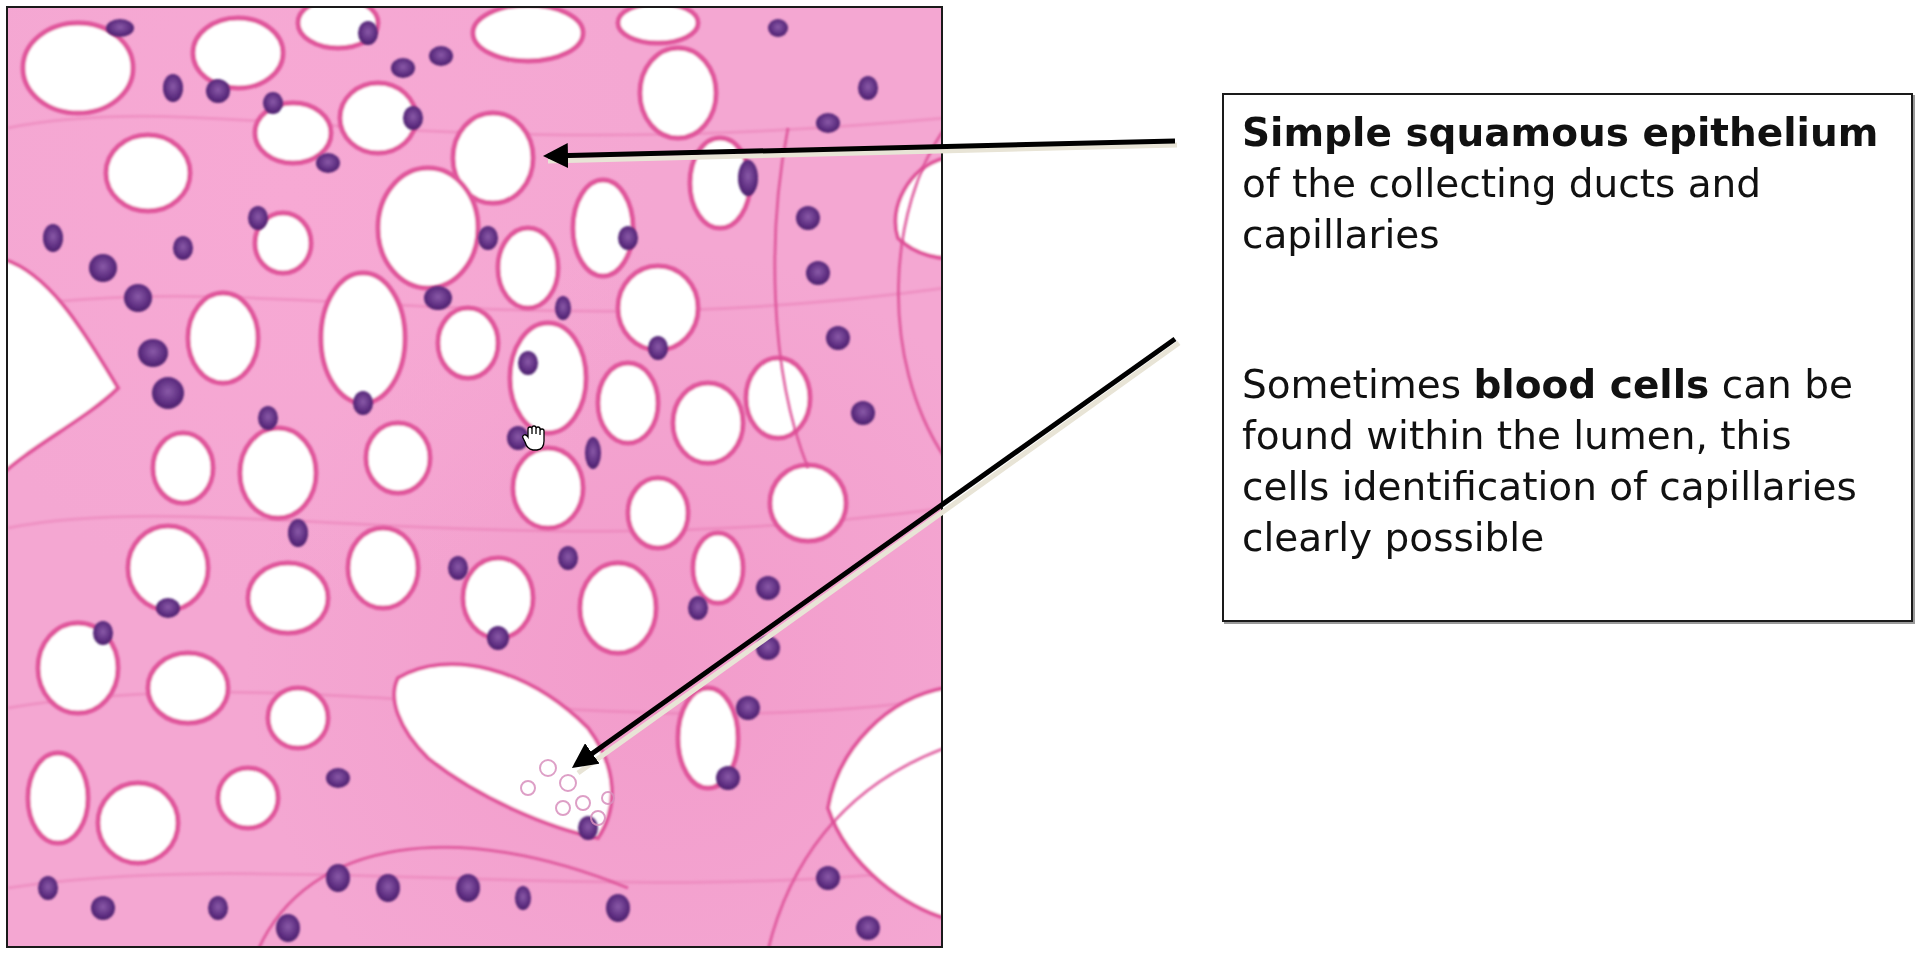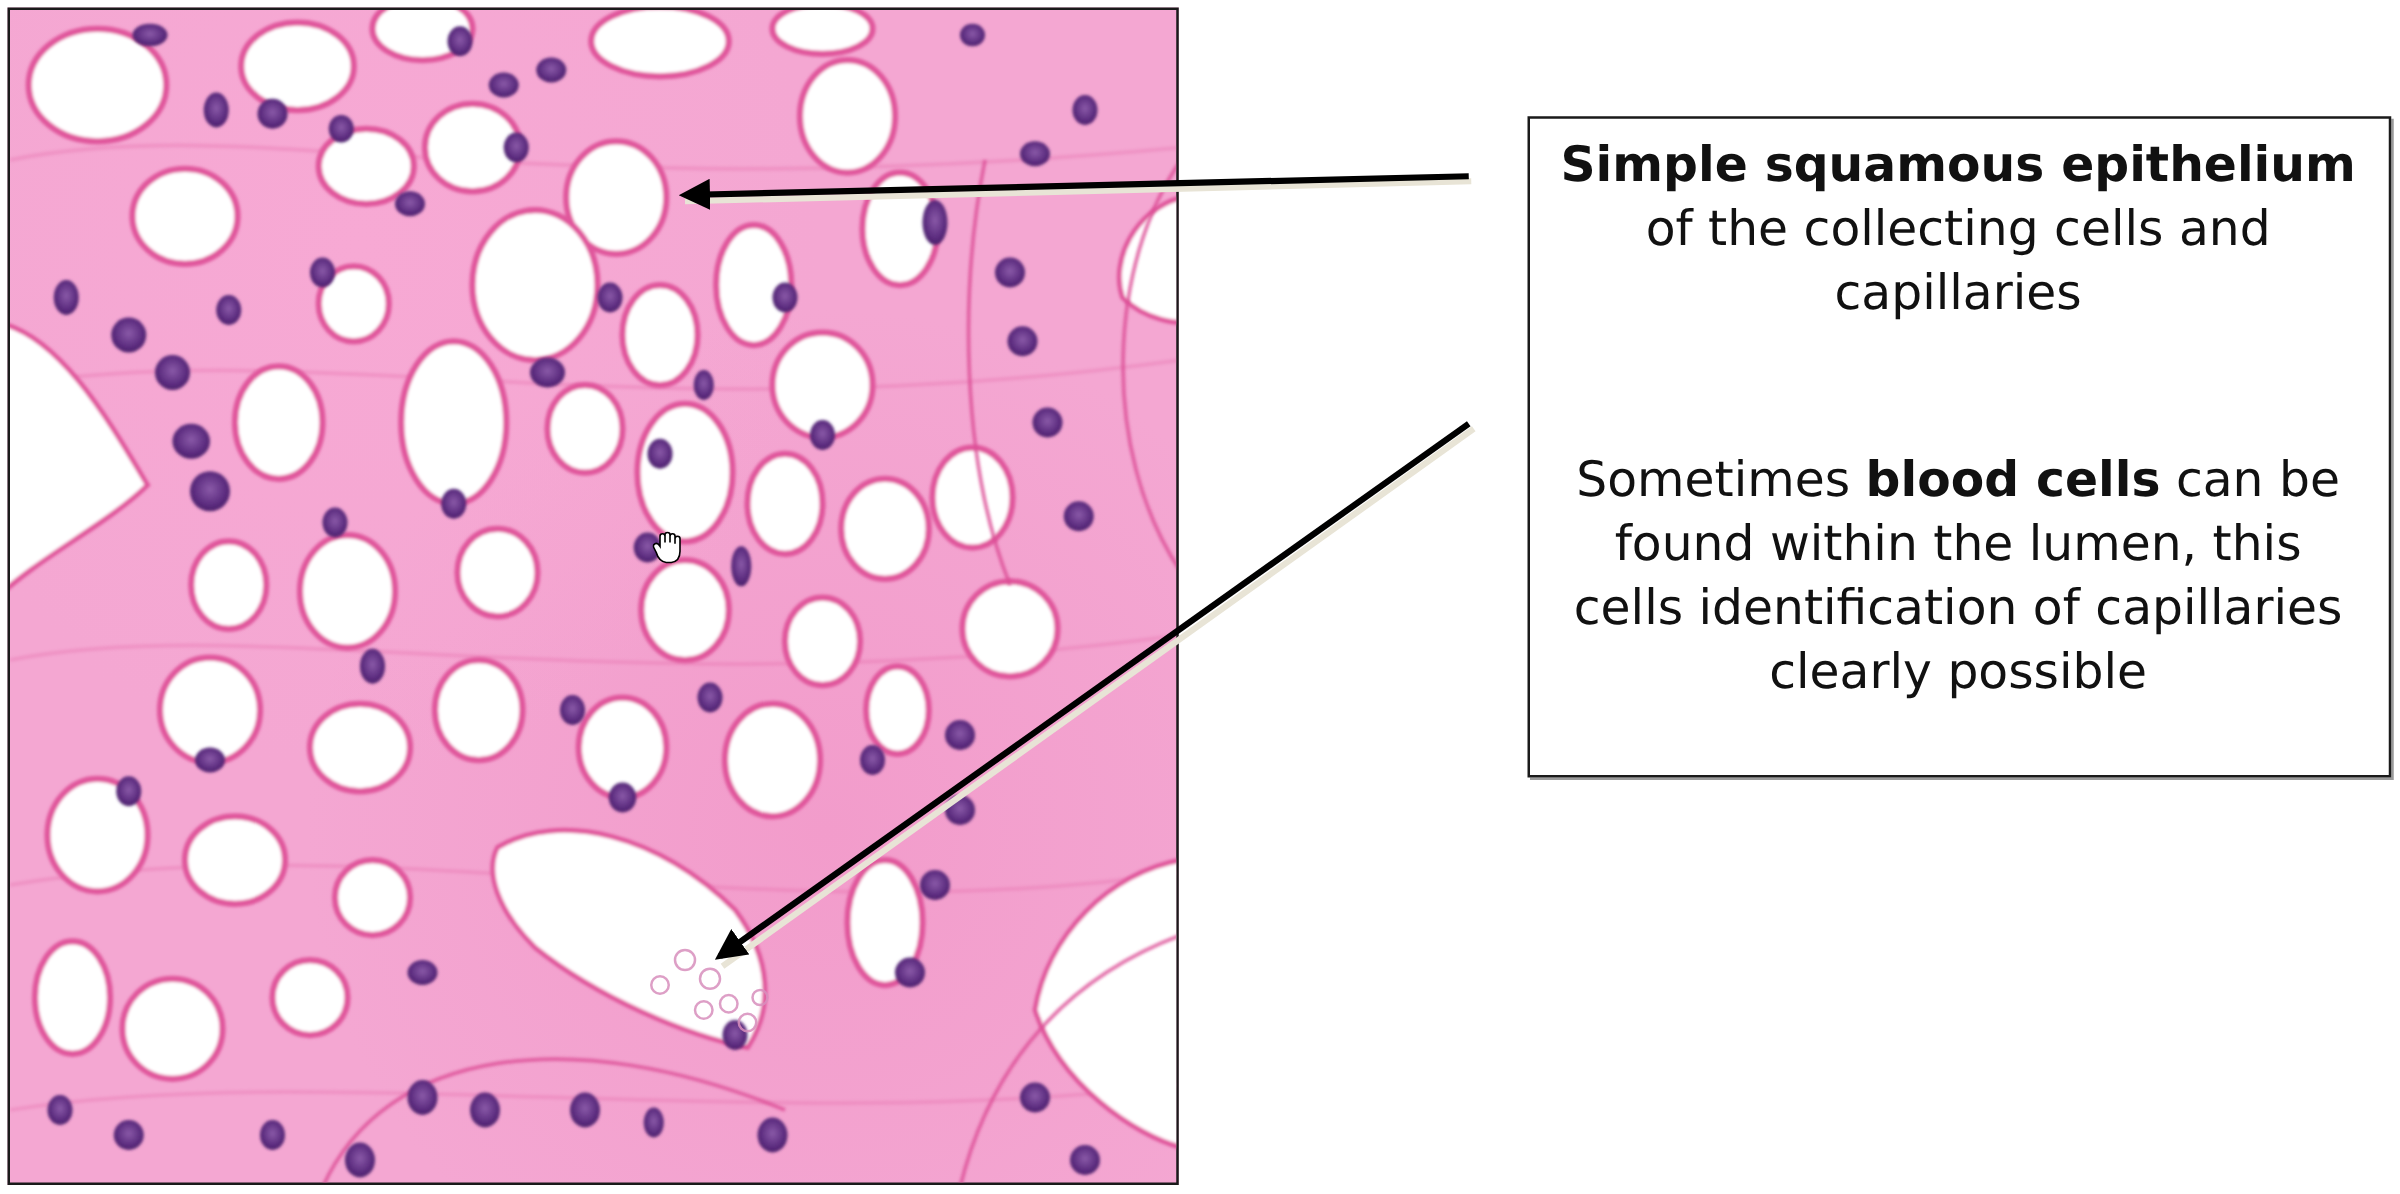--- a/index.html
+++ b/index.html
@@ -1,20 +1,20 @@
 <!DOCTYPE html>
 <html><head>
 <meta charset="utf-8">
 <style>
   html, body { margin: 0; padding: 0; }
   body {
     width: 1920px; height: 955px; background: #ffffff; position: relative; overflow: hidden;
     font-family: "DejaVu Sans", "Liberation Sans", sans-serif;
   }
-  .slide { position: absolute; inset: 0; text-align: center; }
+  .slide { position: absolute; inset: 0; }
   .micrograph {
     position: absolute; left: 6px; top: 6px; width: 937px; height: 942px;
     border: 2px solid #1a1a1a; box-sizing: border-box; overflow: hidden;
     background:
       radial-gradient(ellipse at 30% 20%, #f7a9d4 0%, transparent 40%),
       radial-gradient(ellipse at 70% 70%, #f29ccb 0%, transparent 45%),
       #f4a7d2;
   }
   .micrograph svg { position: absolute; left: 0; top: 0; }
   .arrows { position: absolute; left: 0; top: 0; pointer-events: none; }
@@ -207,18 +207,18 @@
     <line x1="1175" y1="339" x2="576" y2="765" stroke="#000000" stroke-width="5" marker-end="url(#head)"></line>
   </svg>
 
   <svg class="cursor" viewBox="0 0 26 28">
     <path d="M6 10 L6 4 Q6 2 8 2 Q10 2 10 4 L10 9 L10 3 Q10 1 12 1 Q14 1 14 3 L14 9 L14 4 Q14 2 16 2 Q18 2 18 4 L18 10 L18 6 Q18 4 20 4 Q22 4 22 6 L22 16 Q22 24 15 25 L11 25 Q5 24 3 17 L1 13 Q0 11 2 10 Q4 9 6 12 Z" fill="#ffffff" stroke="#000000" stroke-width="1.3"></path>
   </svg>
 
   <div class="note-box">
     <p class="para para-1">
       <span class="bold">Simple squamous epithelium</span><br>
-      <span>of the collecting cells and capillaries</span>
+      <span>of the collecting ducts and capillaries</span>
     </p>
     <p class="para para-2"><span>Sometimes </span><span class="bold">blood cells</span><span> can be found within the lumen, this cells identification of capillaries clearly possible</span></p>
   </div>
 
 </div>
 
 </body></html>

